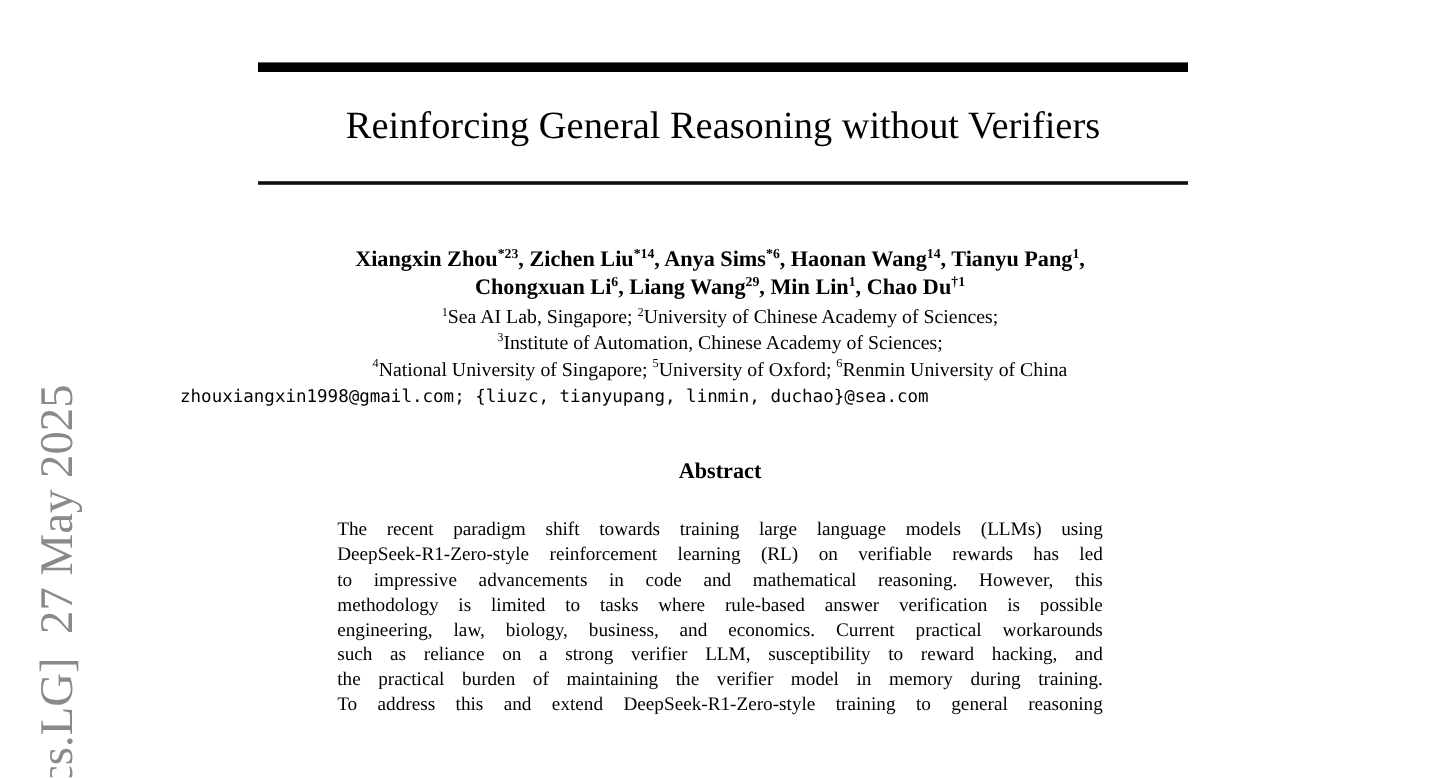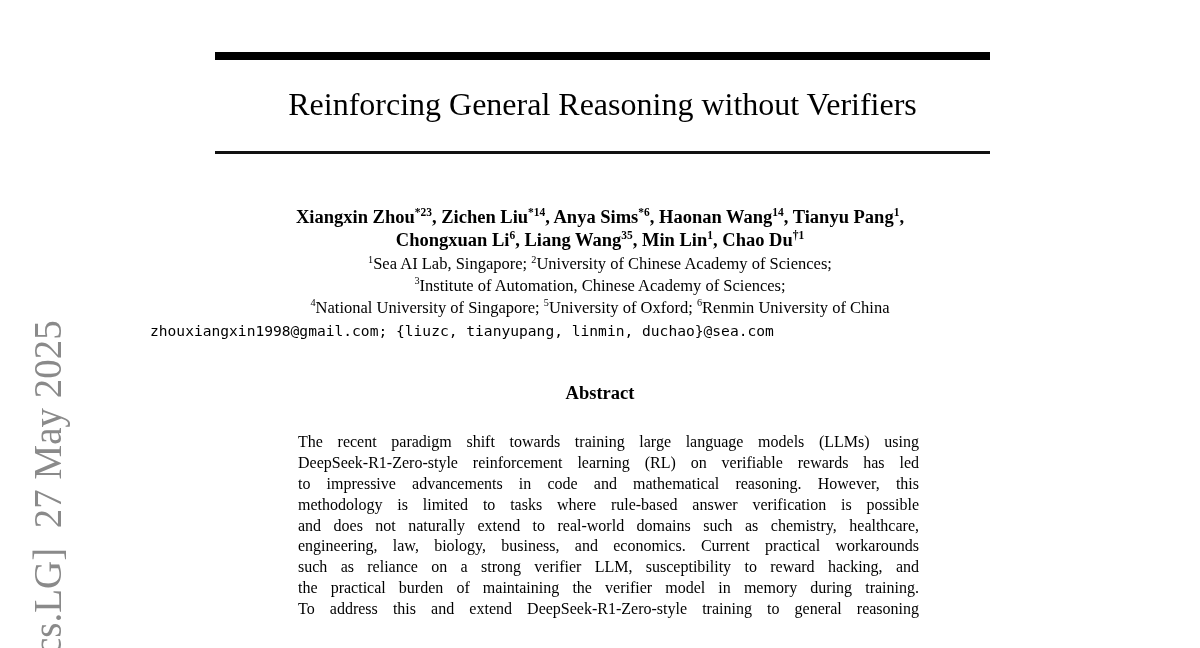--- a/index.html
+++ b/index.html
@@ -82,21 +82,20 @@
     width: 638px;
     font-size: 16px;
     line-height: 20.9px;
   }
   .abs-line {
     text-align: justify;
     text-align-last: justify;
     white-space: nowrap;
     overflow: hidden;
     height: 20.9px;
-    margin-left: 17px;
   }
   .arxiv-banner {
     position: absolute;
     left: 25px; top: 655px;
     transform: rotate(-90deg);
     transform-origin: 0 0;
     font-size: 39px;
     line-height: 46px;
     color: #8a8a8a;
     white-space: pre;
@@ -111,38 +110,37 @@
   <div class="arxiv-banner">cs.LG]  27 May 2025</div>
 
   <div class="rule-thick"></div>
 
   <h1 class="paper-title" style="margin:0; font-size:32px;">Reinforcing General Reasoning without Verifiers</h1>
 
   <div class="rule-thin"></div>
 
   <div class="authors">
     <div><span>Xiangxin Zhou</span><sup>*23</sup>, <span>Zichen Liu</span><sup>*14</sup>, <span>Anya Sims</span><sup>*6</sup>, <span>Haonan Wang</span><sup>14</sup>, <span>Tianyu Pang</span><sup>1</sup>,</div>
-    <div><span>Chongxuan Li</span><sup>6</sup>, <span>Liang Wang</span><sup>35</sup>, <span>Min Lin</span><sup>1</sup>, <span>Chao Du</span><sup>†1</sup></div>
+    <div><span>Chongxuan Li</span><sup>6</sup>, <span>Liang Wang</span><sup>29</sup>, <span>Min Lin</span><sup>1</sup>, <span>Chao Du</span><sup>†1</sup></div>
   </div>
 
   <div class="affiliations">
       <div><sup>1</sup><span>Sea AI Lab, Singapore; </span><sup>2</sup><span>University of Chinese Academy of Sciences;</span></div>
       <div><sup>3</sup><span>Institute of Automation, Chinese Academy of Sciences;</span></div>
       <div><sup>4</sup><span>National University of Singapore; </span><sup>5</sup><span>University of Oxford; </span><sup>6</sup><span>Renmin University of China</span></div>
     </div>
 
   <div class="contact">zhouxiangxin1998@gmail.com; {liuzc, tianyupang, linmin, duchao}@sea.com</div>
 
   <div class="abstract-heading">Abstract</div>
 
   <div class="abstract-body">
       <div class="abs-line">The recent paradigm shift towards training large language models (LLMs) using</div>
       <div class="abs-line">DeepSeek-R1-Zero-style reinforcement learning (RL) on verifiable rewards has led</div>
       <div class="abs-line">to impressive advancements in code and mathematical reasoning. However, this</div>
       <div class="abs-line">methodology is limited to tasks where rule-based answer verification is possible</div>
-      <div class="abs-line">and does not naturally extend to real-world domains such as chemistry, healthcare,</div>
       <div class="abs-line">engineering, law, biology, business, and economics. Current practical workarounds</div>
       <div class="abs-line">such as reliance on a strong verifier LLM, susceptibility to reward hacking, and</div>
       <div class="abs-line">the practical burden of maintaining the verifier model in memory during training.</div>
       <div class="abs-line">To address this and extend DeepSeek-R1-Zero-style training to general reasoning</div>
     </div>
 
 </div>
 
 </body></html>

